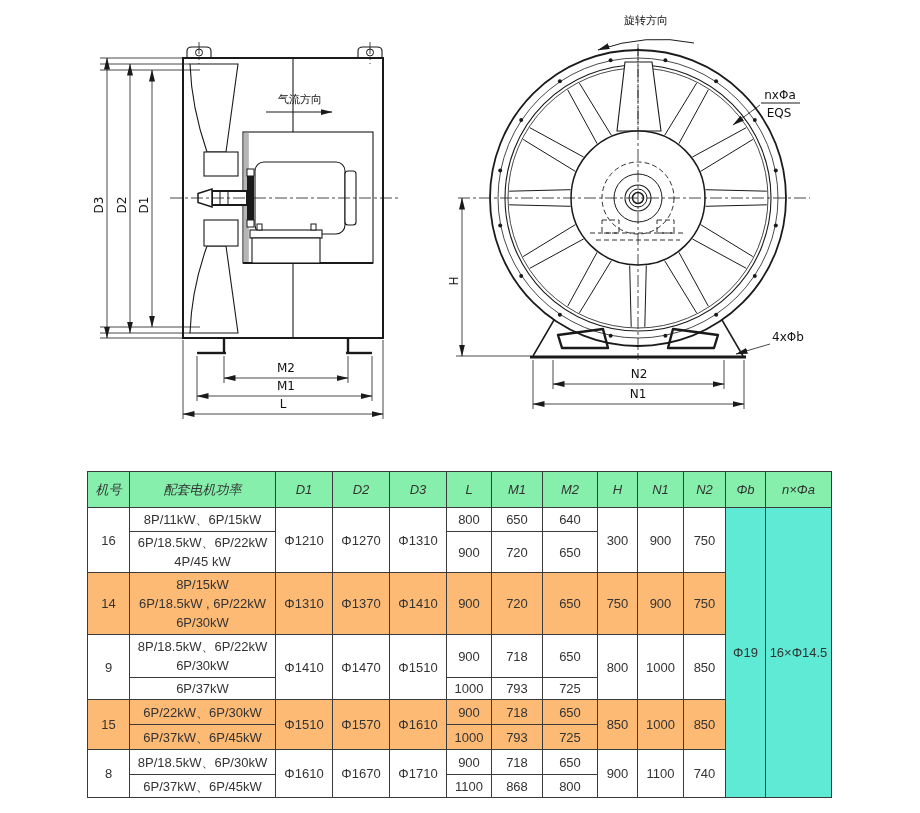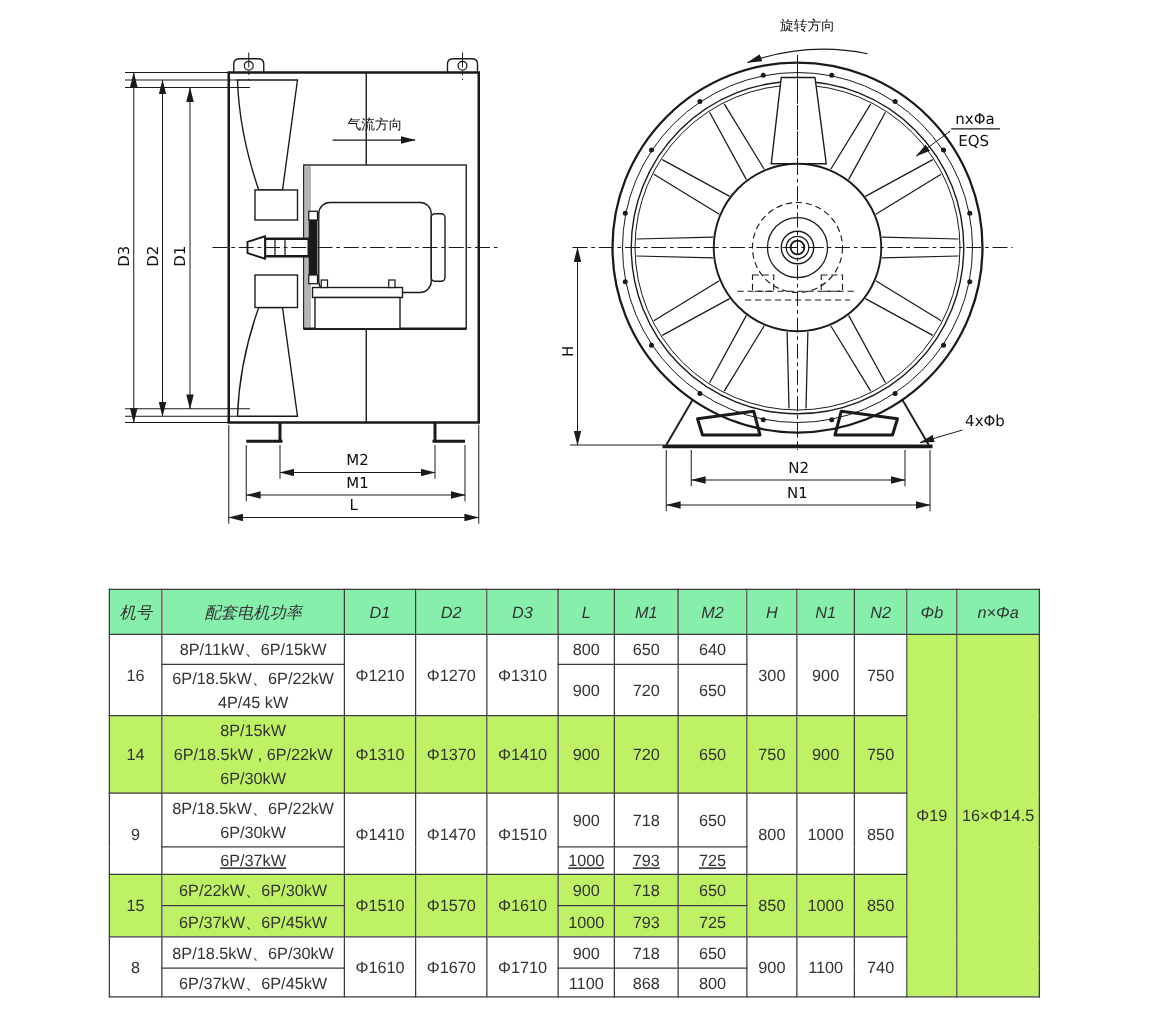--- a/index.html
+++ b/index.html
@@ -20,22 +20,22 @@
   svg text  {font-family:"DejaVu Sans","Liberation Sans",sans-serif;fill:#111;}
   svg .lbl  {font-size:11px;}
   svg .dim  {font-size:12px;}
   table.spec{position:absolute;left:87px;top:471px;width:744px;border-collapse:collapse;
              table-layout:fixed;background:#fff;}
   table.spec th, table.spec td{
      border:1px solid #3a3a3a;text-align:center;vertical-align:middle;
      font-size:13px;color:#333;padding:1px 2px;line-height:19px;font-weight:400;
      overflow:hidden;}
   table.spec th{background:#86efac;height:33px;font-style:italic;}
-  table.spec tr.shaded td{background:#bef264;}
-  table.spec tr td.nosha{background:#bef264;}
+  table.spec tr.shaded td{background:#fdba74;}
+  table.spec tr td.nosha{background:#5eead4;}
 </style>
 </head>
 <body>
 
 <div class="canvas">
 
 <svg width="920" height="455" viewBox="0 0 920 455">
   <defs>
     <marker id="arr" viewBox="0 0 12 6" markerWidth="12" markerHeight="6" refX="11.5" refY="3" orient="auto-start-reverse" markerUnits="userSpaceOnUse">
       <path d="M0,0 L12,3 L0,6 Z" fill="#1a1a1a"></path>
@@ -297,21 +297,21 @@
           <td rowspan="2">Φ1410</td>
           <td rowspan="2">Φ1470</td>
           <td rowspan="2">Φ1510</td>
           <td>900</td>
           <td>718</td>
           <td>650</td>
           <td rowspan="2">800</td>
           <td rowspan="2">1000</td>
           <td rowspan="2">850</td>
         </tr>
-        <tr style="height: 21px; text-decoration: underline;">
+        <tr style="height: 21px;">
           <td>6P/37kW</td>
           <td>1000</td>
           <td>793</td>
           <td>725</td>
         </tr>
         <tr class="shaded" style="height: 25px; margin-top: 35px;">
           <td rowspan="2">15</td>
           <td>6P/22kW、6P/30kW</td>
           <td rowspan="2">Φ1510</td>
           <td rowspan="2">Φ1570</td>

